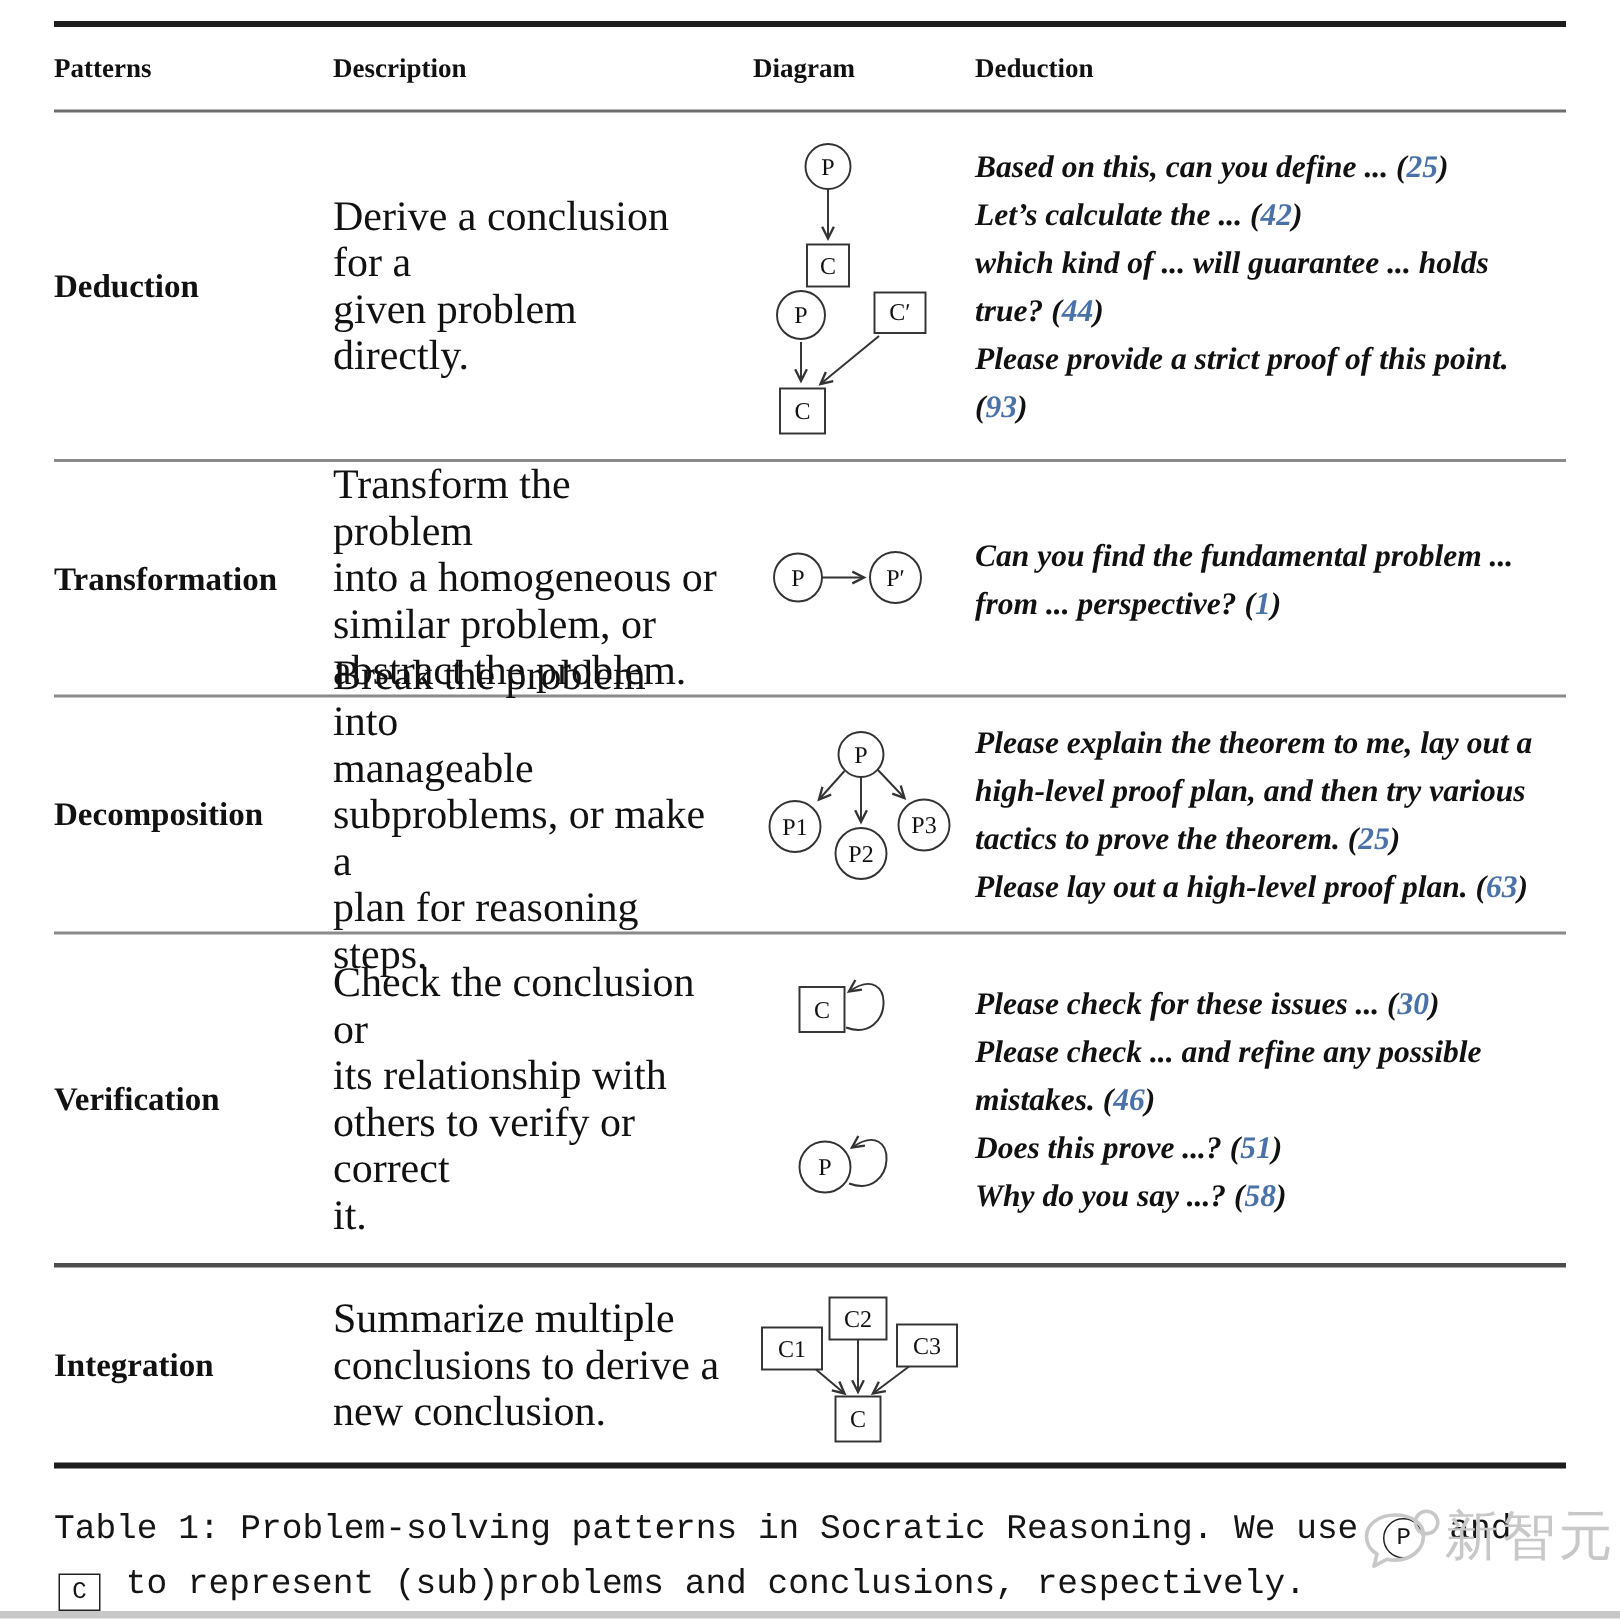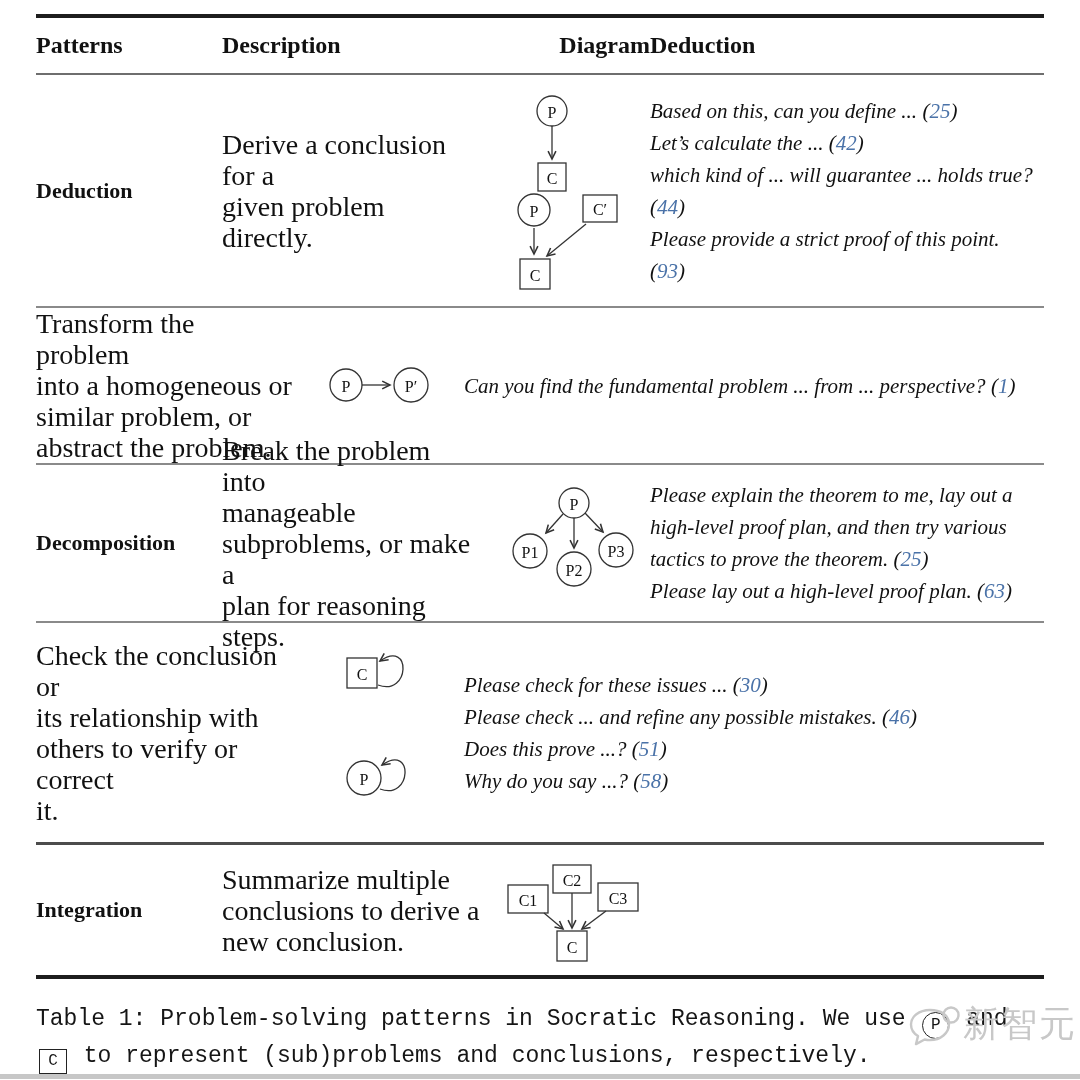--- a/index.html
+++ b/index.html
@@ -4,36 +4,36 @@
 <style>
   html,body{margin:0;padding:0;}
   body{
     width:1080px;height:1080px;background:#ffffff;position:relative;
     font-family:"Liberation Serif","DejaVu Serif",serif;color:#111;overflow:hidden;
   }
   .table-wrap{position:absolute;left:36px;top:14px;width:1008px;}
   .toprule{height:4px;background:#1d1d1d;}
   .bottomrule{height:4px;background:#1d1d1d;}
   .header-row{display:flex;align-items:center;height:55px;border-bottom:2px solid #6e6e6e;}
-  .header-row .hcell{font-weight:bold;font-size:24px;}
+  .header-row .hcell{font-weight:bold;font-size:18px;}
   .col-pattern{width:186px;box-sizing:border-box;}
   .col-desc{width:280px;box-sizing:border-box;padding-right:22px;}
   .col-diagram{width:148px;box-sizing:border-box;display:flex;justify-content:center;}
   .col-examples{flex:1;box-sizing:border-box;padding-right:6px;}
-  .hc-diagram{text-align:right;width:148px;}
+  .hc-diagram{text-align:left;width:148px;}
   .row{display:flex;border-bottom:2px solid #8a8a8a;}
   .row.r1{height:231px;}
   .row.r2{height:155px;}
   .row.r3{height:156px;}
   .row.r4{height:219px;border-bottom:3px solid #4c4c4c;}
   .row.r5{height:130px;border-bottom:none;}
   .cell{display:flex;align-items:center;}
   .pattern-label{font-size:22px;font-weight:bold;}
   .desc-text{font-size:28px;line-height:31px;white-space:pre-line;}
-  .examples-block{font-style:italic;font-size:21px;line-height:32px;width:100%;}
+  .examples-block{font-style:italic;font-size:21px;line-height:32px;width:100%;font-weight:bold;}
   .cite{white-space:nowrap;}
   .cite-num{color:#4a72a8;font-style:italic;}
   .nodetext text{
     font-family:"Liberation Serif","DejaVu Serif",serif;font-size:16px;fill:#111;
     text-anchor:middle;dominant-baseline:central;
   }
   .caption{
     position:absolute;left:36px;top:1002px;width:1010px;
     font-size:23px;line-height:35px;color:#151515;font-family:Liberation Mono, monospace;
   }
@@ -115,20 +115,23 @@
         </div>
         <div>
           <span>Please provide a strict proof of this point.</span>
           <span class="cite">(<span class="cite-num">93</span>)</span>
         </div>
       </div>
     </div>
   </div>
 
   <div class="row r2">
+    <div class="cell col-pattern">
+      <span class="pattern-label">Transformation</span>
+    </div>
     <div class="cell col-desc">
       <span class="desc-text">Transform the problem
 into a homogeneous or
 similar problem, or
 abstract the problem.</span>
     </div>
     <div class="cell col-diagram">
       <svg width="148" height="155" viewBox="0 0 148 155">
         <defs>
           <marker id="ar2" markerWidth="10" markerHeight="10" refX="7" refY="4" orient="auto">
@@ -198,20 +201,23 @@
         </div>
         <div>
           <span>Please lay out a high-level proof plan.</span>
           <span class="cite">(<span class="cite-num">63</span>)</span>
         </div>
       </div>
     </div>
   </div>
 
   <div class="row r4">
+    <div class="cell col-pattern">
+      <span class="pattern-label">Verification</span>
+    </div>
     <div class="cell col-desc">
       <span class="desc-text">Check the conclusion or
 its relationship with
 others to verify or correct
 it.</span>
     </div>
     <div class="cell col-diagram">
       <svg width="148" height="219" viewBox="0 0 148 219">
         <defs>
           <marker id="ar4" markerWidth="10" markerHeight="10" refX="7" refY="4" orient="auto">

